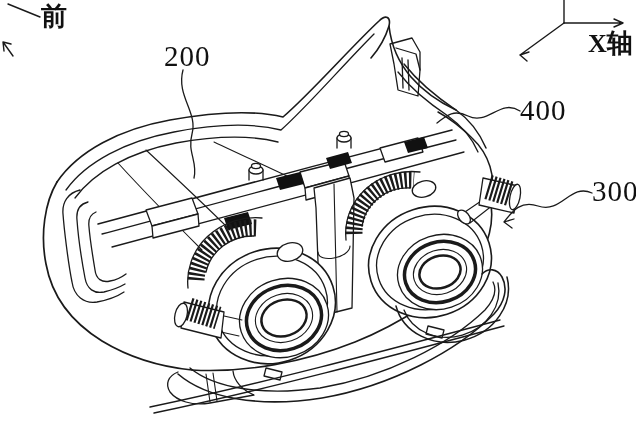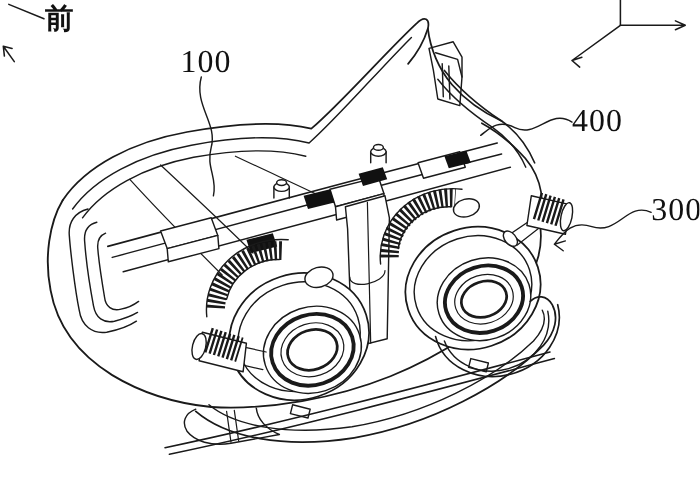--- a/index.html
+++ b/index.html
@@ -140,16 +140,17 @@
       </g>
       <g>
         <path d="M 183,70 C 176,96 198,112 192,134 C 187,152 198,162 194,178" stroke-width="1.3"></path>
         <path d="M 520,111 C 500,98 488,126 468,116 C 452,108 444,118 437,123" stroke-width="1.3"></path>
         <path d="M 592,193 C 570,183 562,214 538,206 C 520,200 512,212 504,222 M 504,222 L 514,219 M 504,222 L 512,228" stroke-width="1.3"></path>
       </g>
     </g>
   </svg>
 
   <div class="lbl cjk" style="left:41px;top:4px;">前</div>
-  <div class="lbl num" style="left:164px;top:42px;">100</div>
+  <div class="lbl cjk" style="left:588px;top:31px;">X轴</div>
+  <div class="lbl num" style="left:164px;top:42px;">200</div>
   <div class="lbl num" style="left:520px;top:96px;">400</div>
   <div class="lbl num" style="left:592px;top:177px;">300</div>
 </div>
 
 </body></html>

